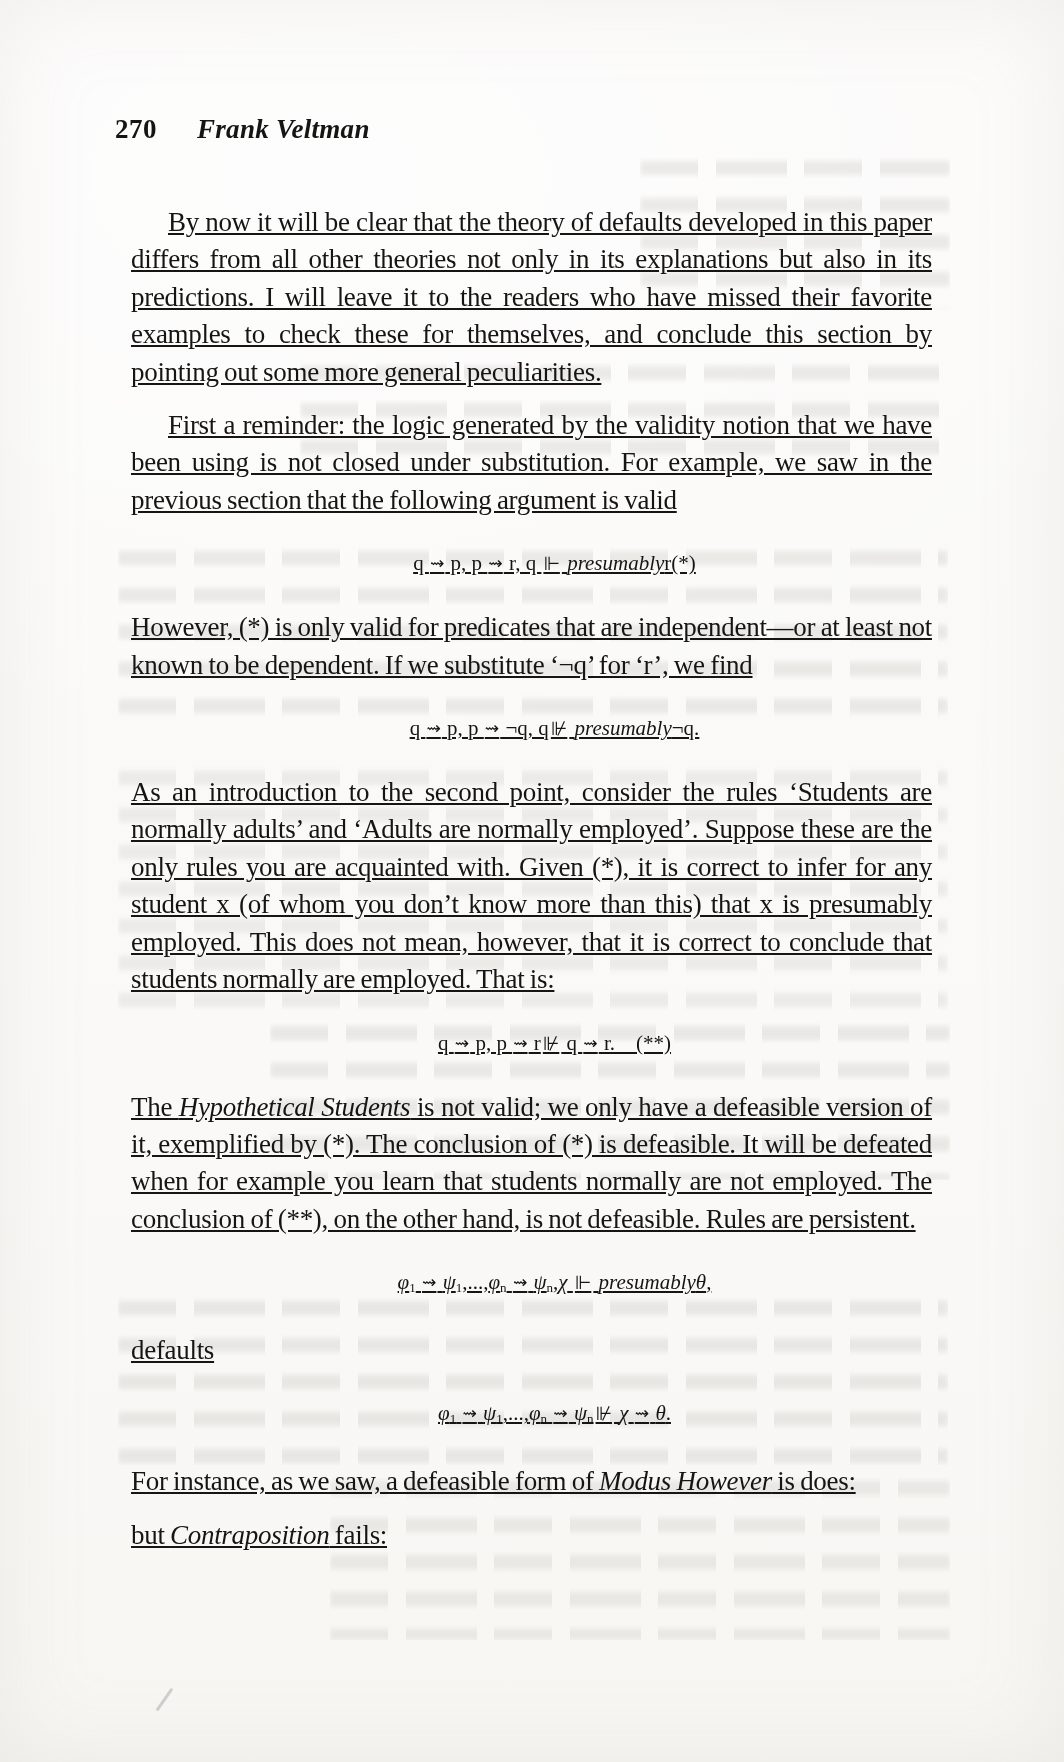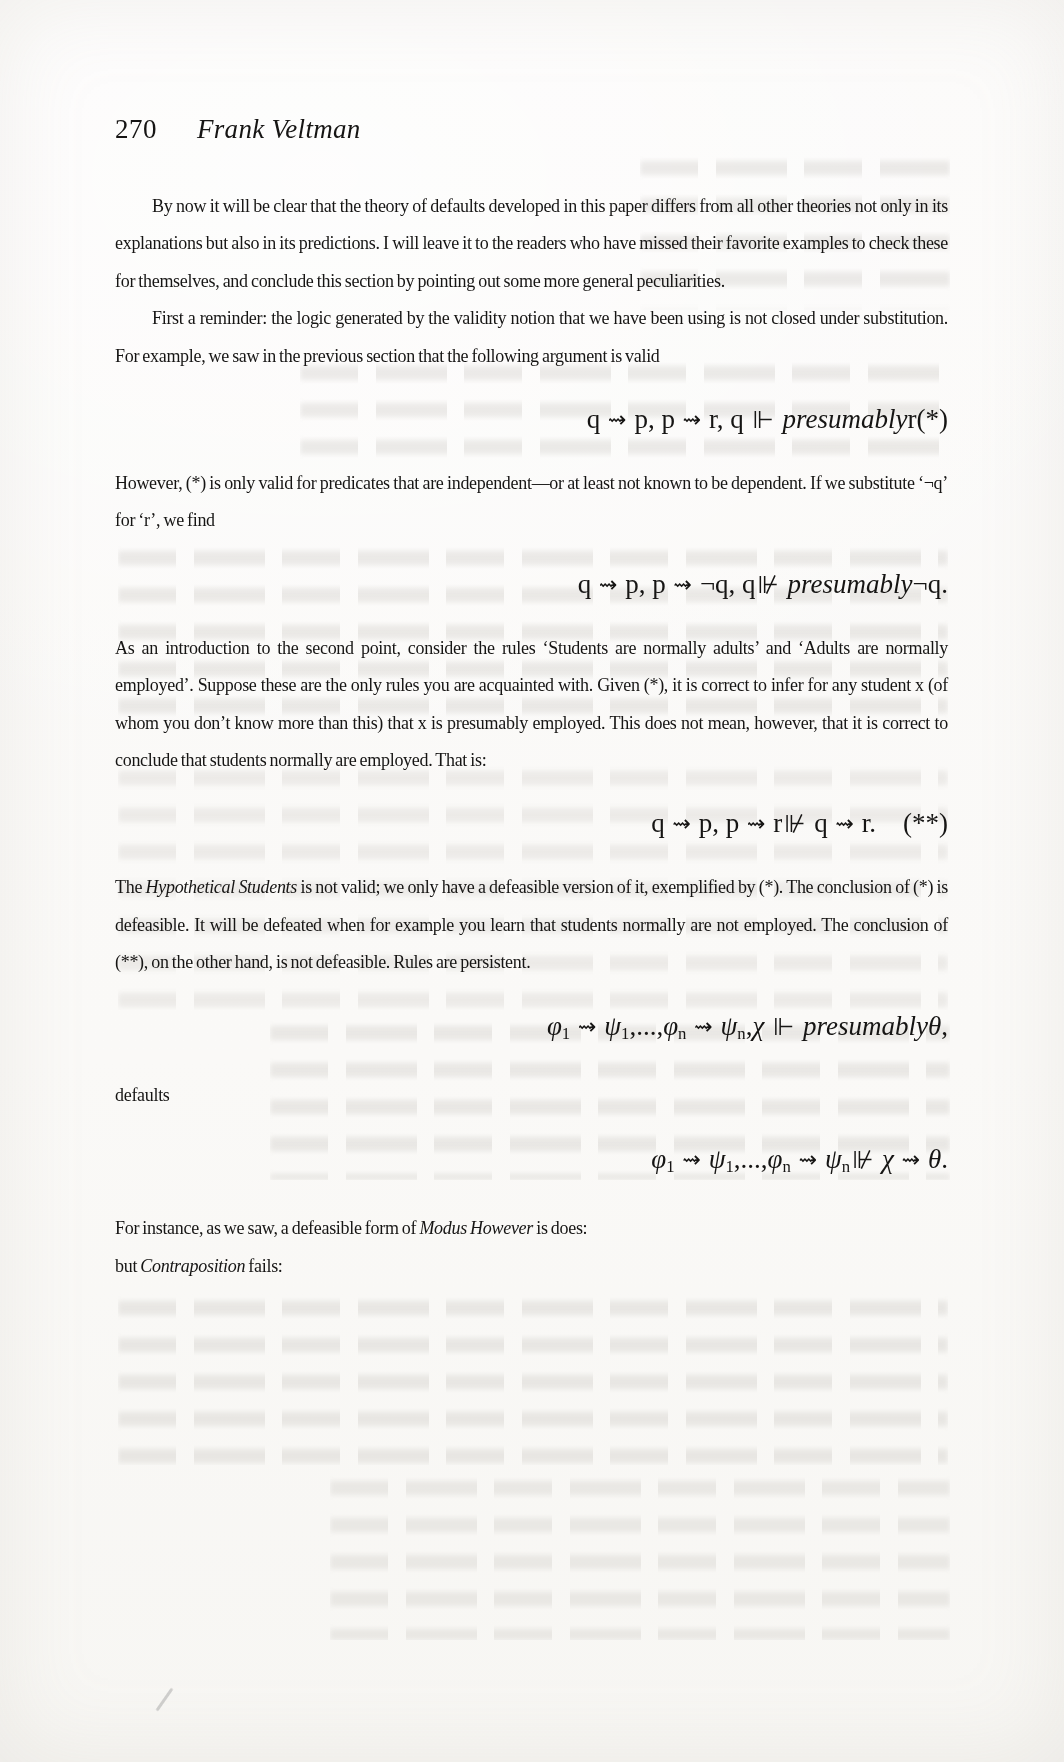--- a/index.html
+++ b/index.html
@@ -18,42 +18,45 @@
     overflow:hidden;
     color:#161514;
   }
   .text-block{
     position:absolute;
     left:115px; top:110px; width:833px;
   }
   .running-header{
     display:flex; align-items:baseline;
     font-size:27px; line-height:38px;
-    margin-bottom:40px;
+    margin-bottom:56px;
+    font-weight:bold;
   }
   .running-header .num{ letter-spacing:.5px; }
   .running-header .head{ margin-left:40px; font-style:italic; letter-spacing:.3px; }
   p.body{
-    margin:0;
-    font-size:18px;
+    margin:16px;
+    font-size:27px;
     line-height:37.4px;
     text-align:justify;
     letter-spacing:-0.3px;
     word-spacing:-1px;
+    text-decoration:underline;
   }
   p.body.indent{ text-indent:37px; }
   .formula{
     margin:26px 0;
     padding-left:46px;
-    font-size:27px;
+    font-size:21px;
     line-height:37px;
-    text-align:right;
+    text-align:center;
     letter-spacing:0;
     word-spacing:0;
     white-space:nowrap;
+    text-decoration:underline;
   }
   .i{ font-style:italic; }
   .sub{ font-size:.62em; vertical-align:-0.22em; }
   .arr{ font-family:"DejaVu Sans", sans-serif; font-size:.82em; position:relative; top:-1px; padding:0 1px; }
   .turn{ font-family:"DejaVu Sans", sans-serif; font-size:.9em; padding:0 2px; }
   
   .bleed{
     position:absolute;
     pointer-events:none;
     opacity:.55;

